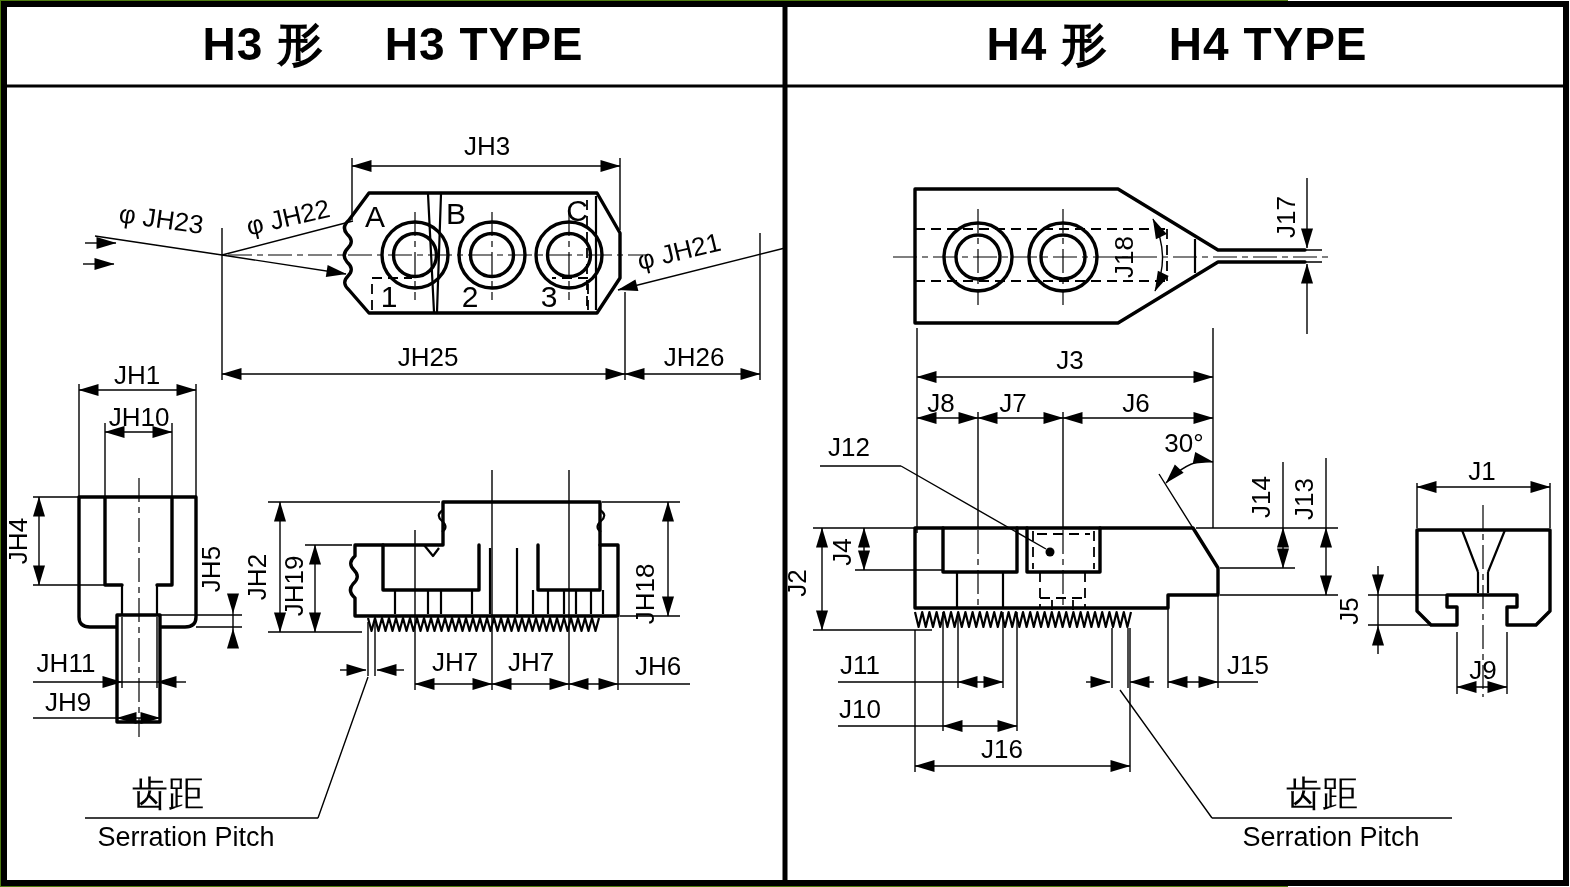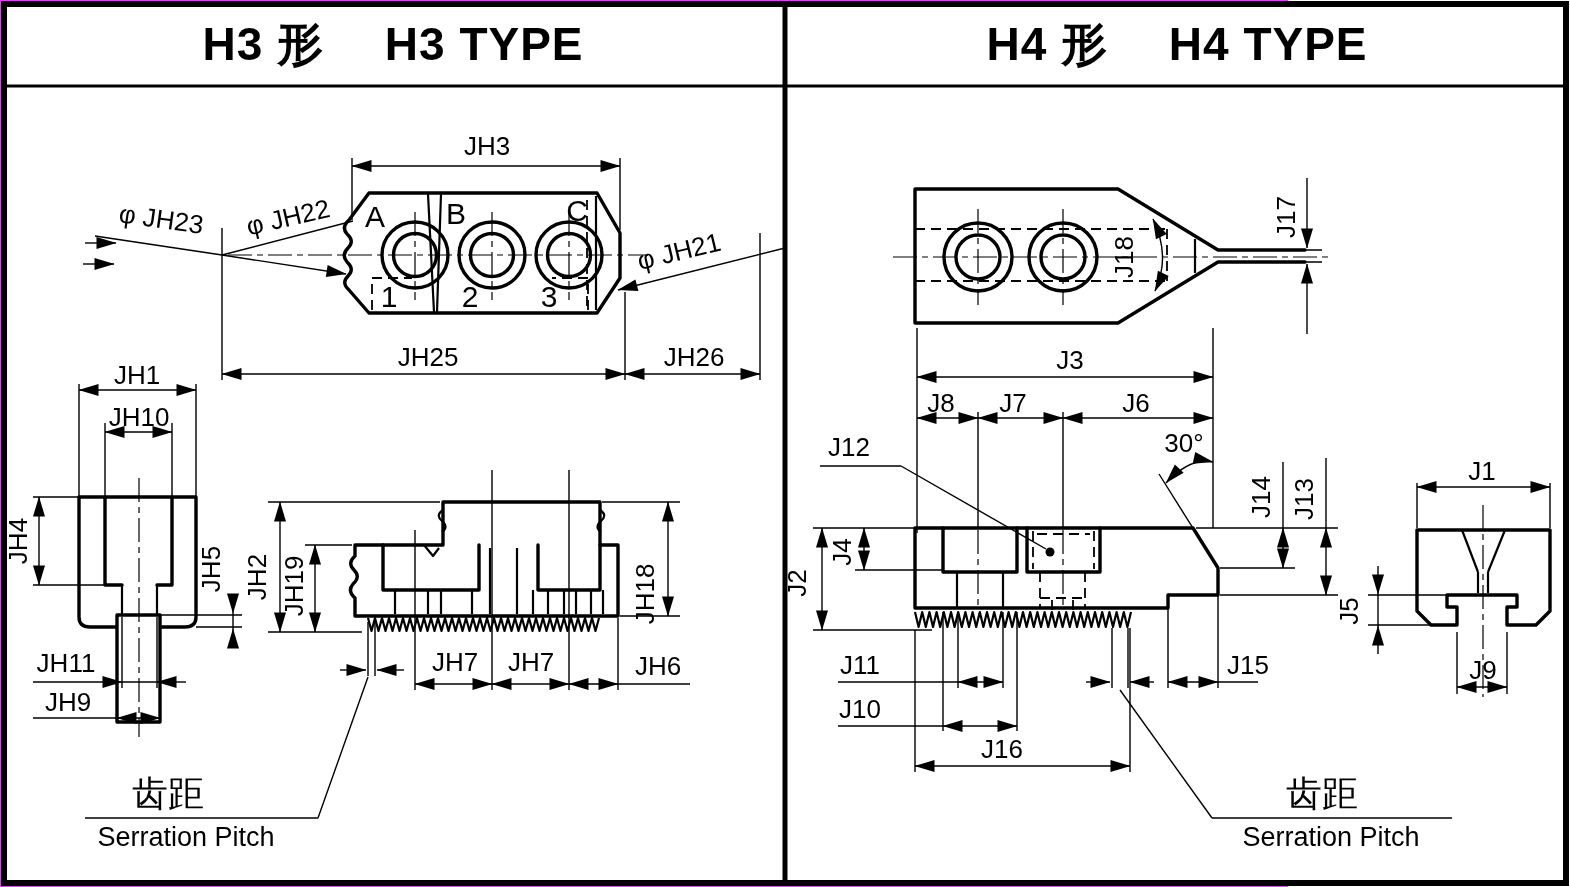--- a/index.html
+++ b/index.html
@@ -1,16 +1,16 @@
 <!DOCTYPE html>
 <html><head>
 <meta charset="utf-8">
 <style>
   html,body{margin:0;padding:0;background:#fff;}
-  #page{width:1288px;height:887px;position:relative;background:#d946ef;}
+  #page{width:1288px;height:887px;position:relative;background:#4d7c0f;}
   svg{display:block;}
   text{font-family:"Liberation Sans","DejaVu Sans",sans-serif;fill:#000;}
   .tt{font-size:46px;font-weight:bold;text-anchor:middle;letter-spacing:1px;}
   .t{font-size:26px;text-anchor:middle;}
   .tl{font-size:30px;text-anchor:middle;}
   .cn{font-size:36px;text-anchor:middle;}
   .en{font-size:27px;text-anchor:middle;}
   .o{fill:none;stroke:#000;stroke-width:3.4;stroke-linejoin:round;stroke-linecap:round;}
   .m{fill:none;stroke:#000;stroke-width:2.2;stroke-linejoin:round;}
   .d{fill:none;stroke:#000;stroke-width:1.4;}

